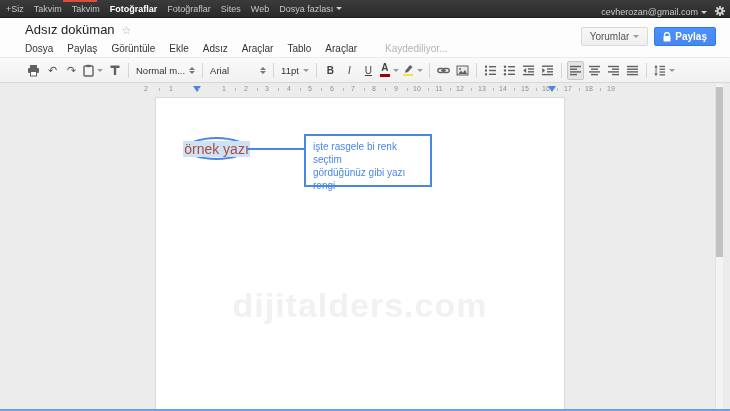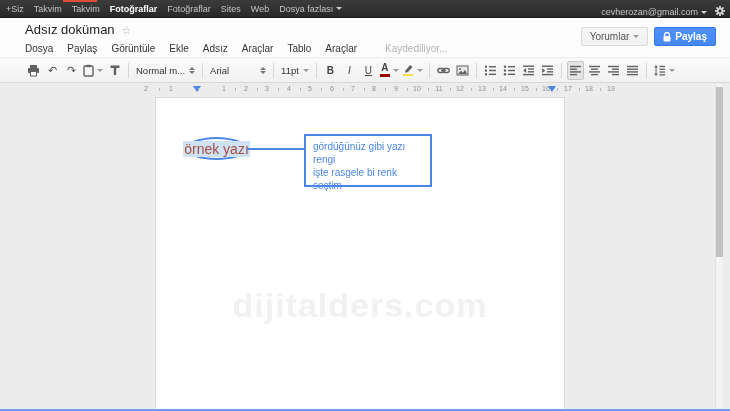--- a/index.html
+++ b/index.html
@@ -390,22 +390,22 @@
         <span class="rtick" style="left: 460px;"></span>
         <span class="rnum" style="left: 471px;">19</span>
       </div>
 
     <div class="page">
       <div class="ellipse">
         <span class="ellipse-text">örnek yazı</span>
       </div>
       <div class="connector"></div>
       <div class="callout">
+        <div>işte rasgele bi renk seçtim</div>
         <div>gördüğünüz gibi yazı rengi</div>
-        <div>işte rasgele bi renk seçtim</div>
       </div>
       <div class="watermark">dijitalders.com</div>
     </div>
 
     <div class="scrollbar">
       <div class="scroll-thumb"></div>
     </div>
   </div>
 
   <div class="bottom-strip"></div>

